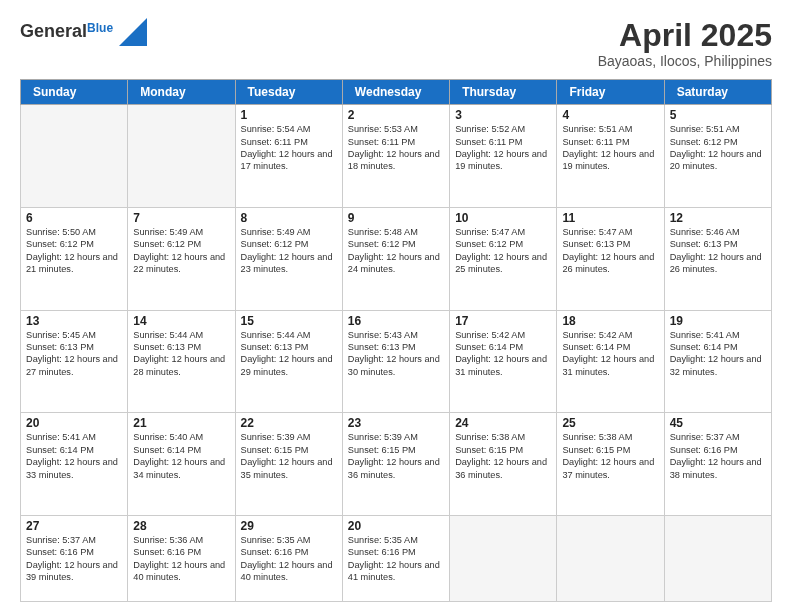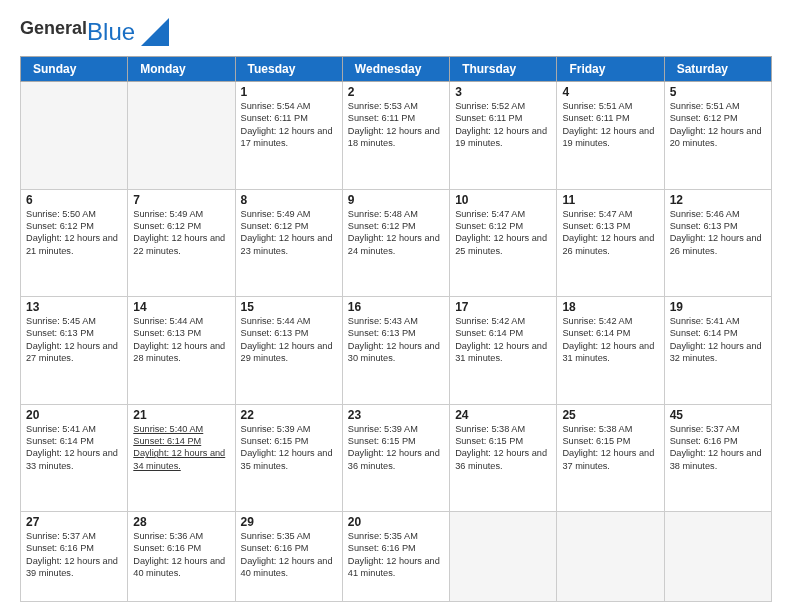--- a/index.html
+++ b/index.html
@@ -90,25 +90,29 @@
     }
   </style>
 </head>
 <body>
 
 <div class="page">
   <div class="header">
     <div class="logo">
       <div class="logo-text">
         <span style="font-size:18px;font-weight:bold;color:#333;">General</span>
-        <span style="font-size:24px;font-weight:normal;color:#1a6fc4;">Blue</span>
+        <span style="font-size:12px;font-weight:bold;color:#1a6fc4;">Blue</span>
       </div>
       <svg class="logo-icon" viewBox="0 0 30 30" xmlns="http://www.w3.org/2000/svg">
         <polygon points="0,30 30,30 30,0" fill="#1a6fc4"></polygon>
       </svg>
+    </div>
+    <div class="title-block">
+      <div class="month-title">April 2025</div>
+      <div class="subtitle">Bayaoas, Ilocos, Philippines</div>
     </div>
   </div>
 
   <table class="calendar">
     <thead>
       <tr>
         <th>Sunday</th>
         <th>Monday</th>
         <th>Tuesday</th>
         <th>Wednesday</th>
@@ -242,21 +246,21 @@
         </tr>
         <tr style="height: 86px;">
           <td>
             <span class="day-number">20</span>
             <div class="day-info" style="white-space: pre-line;">Sunrise: 5:41 AM
 Sunset: 6:14 PM
 Daylight: 12 hours and 33 minutes.</div>
           </td>
           <td>
             <span class="day-number">21</span>
-            <div class="day-info" style="white-space: pre-line; text-decoration: underline;">Sunrise: 5:40 AM
+            <div class="day-info" style="white-space: pre-line;">Sunrise: 5:40 AM
 Sunset: 6:14 PM
 Daylight: 12 hours and 34 minutes.</div>
           </td>
           <td>
             <span class="day-number">22</span>
             <div class="day-info" style="white-space: pre-line;">Sunrise: 5:39 AM
 Sunset: 6:15 PM
 Daylight: 12 hours and 35 minutes.</div>
           </td>
           <td>

